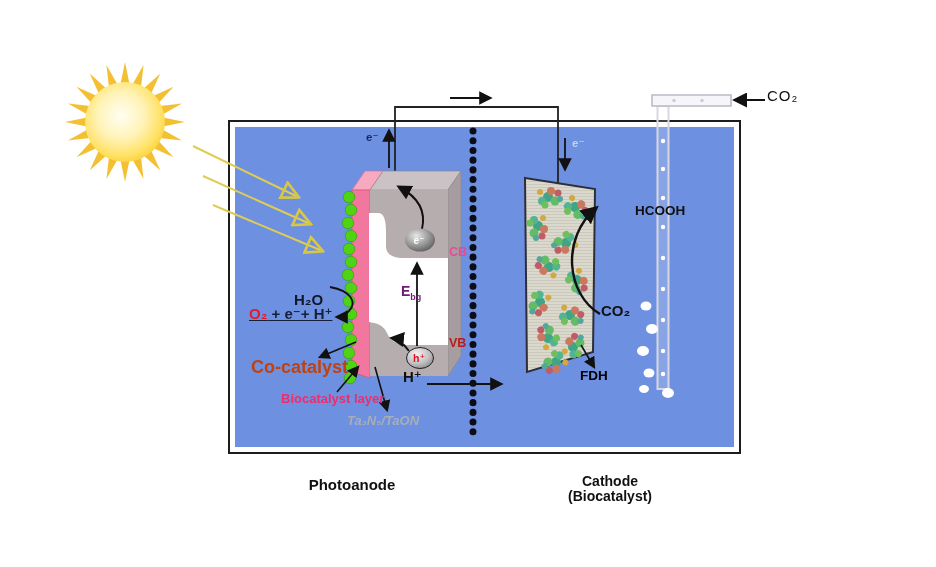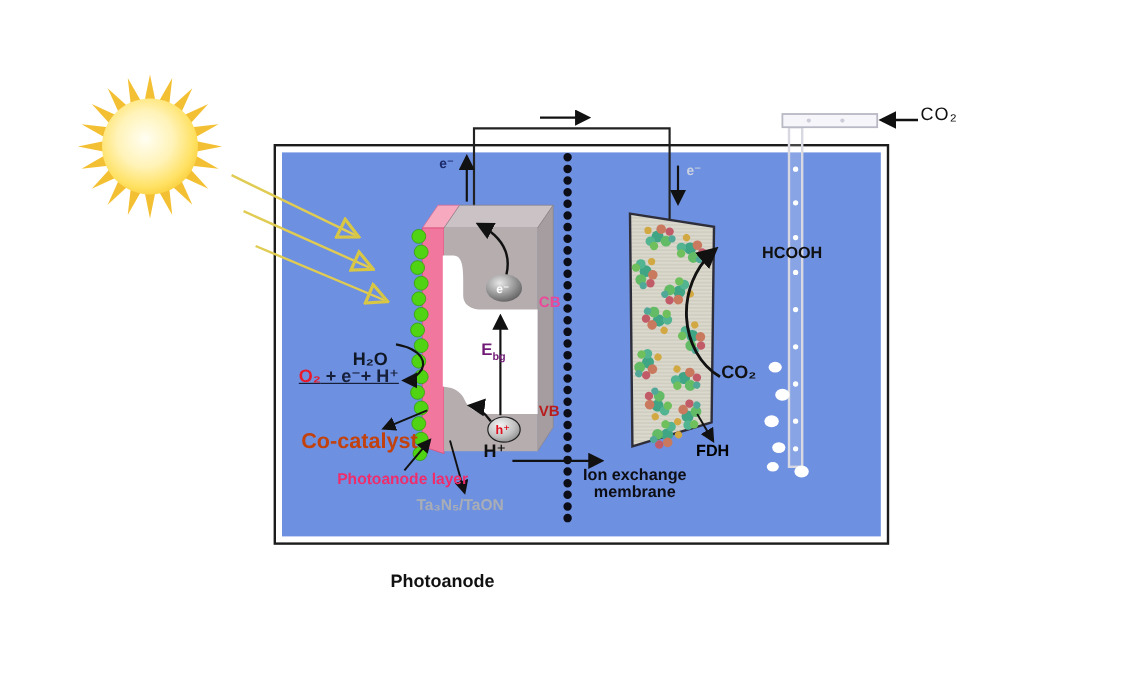--- a/index.html
+++ b/index.html
@@ -13,34 +13,34 @@
     border:2px solid #1c1c1c;background:#fff;padding:5px;
   }
   #cell .electrolyte{width:100%;height:100%;background:#6e90e0;}
   svg.overlay{position:absolute;left:0;top:0;z-index:5;}
   .lbl{position:absolute;z-index:10;white-space:nowrap;line-height:1.05;}
   .water{left:294px;top:292px;font-size:15px;font-weight:bold;color:#101826;}
   .reaction{left:249px;top:306px;font-size:15px;font-weight:bold;color:#17203a;text-decoration:underline;}
   .reaction .prod{color:#e8192c;}
   .cocat{left:251px;top:358px;font-size:18px;font-weight:bold;color:#c2410c;}
   .prot{left:281px;top:392px;font-size:13px;font-weight:bold;color:#ee2d6d;}
-  .semi{left:347px;top:414px;font-size:13px;font-weight:bold;color:#a9aeb6;}
+  .semi{left:347px;top:414px;font-size:13px;font-weight:bold;color:#a9aeb6;font-style:italic;}
   .hplus{left:403px;top:369px;font-size:15px;font-weight:bold;color:#101010;}
   .memlbl{left:479px;top:389px;width:100px;font-size:13.5px;font-weight:600;color:#0d0d14;text-align:center;white-space:normal;}
   .cb{left:449px;top:246px;font-size:12.5px;font-weight:bold;color:#ec4899;}
   .vb{left:449px;top:337px;font-size:12.5px;font-weight:bold;color:#b91c1c;}
   .ebg{left:401px;top:284px;font-size:14px;font-weight:bold;color:#701a75;}
   .ebg sub{font-size:9px;}
   .eleft{left:366px;top:131px;font-size:11.5px;font-weight:bold;color:#1b2a6b;}
   .eright{left:572px;top:137px;font-size:11.5px;font-weight:bold;color:#c9d1e2;}
   .hcooh{left:607px;top:204px;font-size:13.5px;font-weight:bold;color:#101010;padding-left:28px;}
   .co2c{left:601px;top:303px;font-size:15px;font-weight:600;color:#101010;}
   .fdh{left:580px;top:369px;font-size:13.5px;font-weight:bold;color:#000000;}
   .co2in{left:767px;top:88px;font-size:15px;font-weight:500;letter-spacing:1px;color:#101010;}
-  .cap-anode{left:292px;top:477px;width:120px;text-align:right;font-size:15px;font-weight:bold;color:#111;}
+  .cap-anode{left:292px;top:477px;width:120px;text-align:center;font-size:15px;font-weight:bold;color:#111;}
   .cap-cathode{left:540px;top:474px;width:140px;text-align:center;font-size:14px;font-weight:bold;color:#111;white-space:normal;}
 </style>
 </head>
 <body>
 
 <div id="stage">
 
   <div id="cell">
     <div class="electrolyte"></div>
   </div>
@@ -215,31 +215,31 @@
           <ellipse cx="649" cy="373" rx="5.5" ry="4.5"></ellipse>
         <ellipse cx="644" cy="389" rx="5" ry="4"></ellipse>
           <ellipse cx="668" cy="393" rx="6" ry="5"></ellipse>
       </g>
     </g>
   </svg>
 
   <div class="lbl water">H₂O</div>
   <div class="lbl reaction"><span class="prod">O₂</span><span> + e⁻+ H⁺</span></div>
   <div class="lbl cocat">Co-catalyst</div>
-  <div class="lbl prot">Photoanode layer</div>
+  <div class="lbl prot">Biocatalyst layer</div>
   <div class="lbl semi">Ta₃N₅/TaON</div>
   <div class="lbl hplus">H⁺</div>
-  <div class="lbl memlbl">
-    <div>Ion exchange</div>
-    <div>membrane</div>
-  </div>
   <div class="lbl cb">CB</div>
   <div class="lbl vb">VB</div>
   <div class="lbl ebg"><span>E</span><sub>bg</sub></div>
   <div class="lbl eleft">e⁻</div>
   <div class="lbl eright">e⁻</div>
   <div class="lbl hcooh">HCOOH</div>
   <div class="lbl co2c">CO₂</div>
   <div class="lbl fdh">FDH</div>
   <div class="lbl co2in">CO₂</div>
   <div class="lbl cap-anode">Photoanode</div>
+  <div class="lbl cap-cathode">
+    <div>Cathode</div>
+    <div>(Biocatalyst)</div>
+  </div>
 
 </div>
 
 </body></html>

